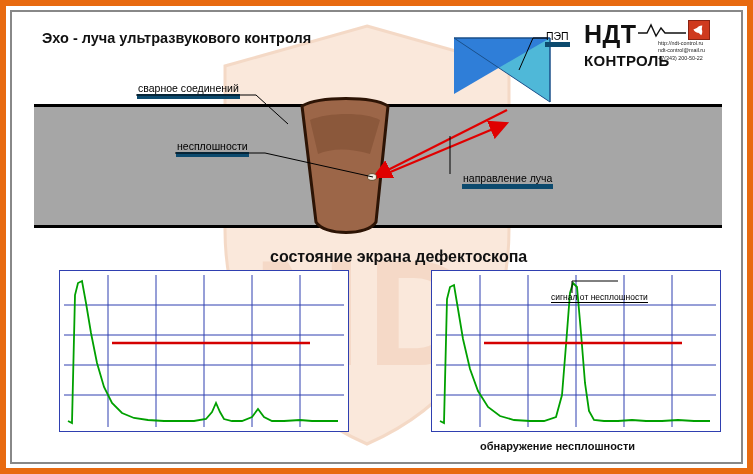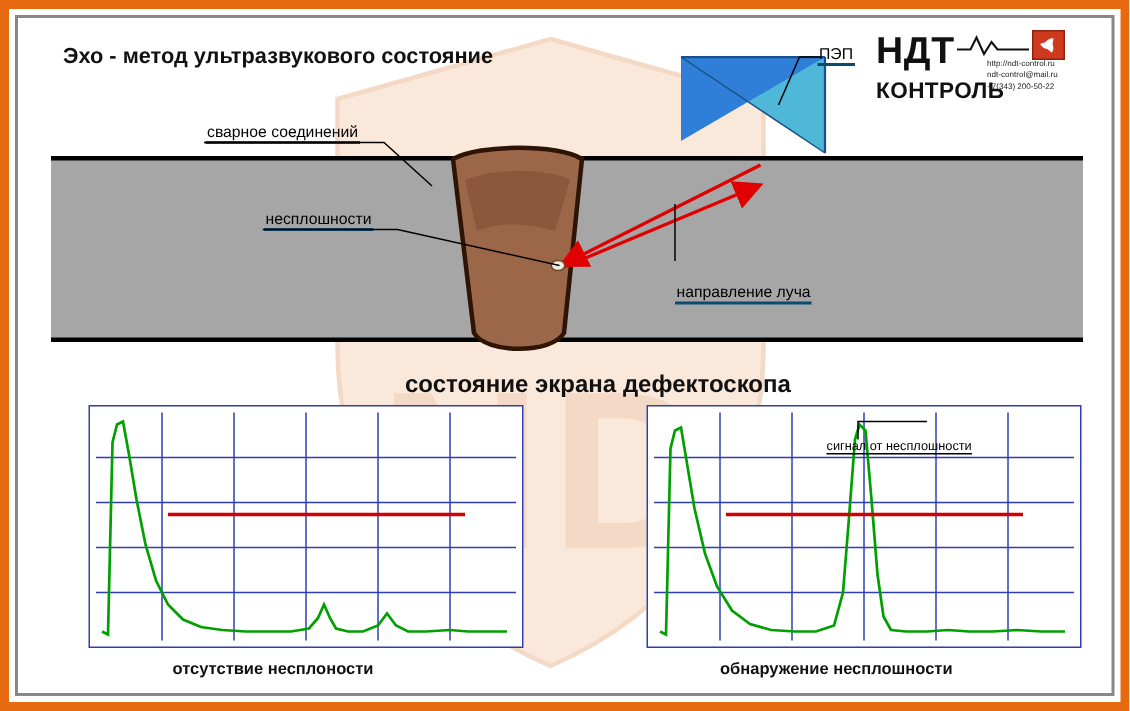--- a/index.html
+++ b/index.html
@@ -91,21 +91,21 @@
   
   .callout {
     position: absolute;
     font-size: 10.5px;
     color: #000000;
     white-space: nowrap;
     background: transparent;
     padding: 0 1px;
   }
   .callout.underline {
-    border-bottom: 2px solid #0c4a6e;
+    border-bottom: 5px solid #0c4a6e;
   }
   .leader {
     position: absolute;
     pointer-events: none;
   }
 
   
   .logo {
     position: absolute;
     left: 572px; top: 8px;
@@ -209,21 +209,21 @@
 
           <circle cx="150" cy="130" r="17"></circle>
           <path d="M150 112 A56 56 0 0 1 198 140 L170 152 A26 26 0 0 0 150 140 Z" transform="rotate(-60 150 130)"></path>
           <path d="M150 112 A56 56 0 0 1 198 140 L170 152 A26 26 0 0 0 150 140 Z" transform="rotate(60 150 130)"></path>
           <path d="M150 112 A56 56 0 0 1 198 140 L170 152 A26 26 0 0 0 150 140 Z" transform="rotate(180 150 130)"></path>
         </g>
         <text x="150" y="345" font-family="'Liberation Sans', sans-serif" font-size="150" font-weight="bold" fill="#edb591" text-anchor="middle" letter-spacing="6">ND</text>
       </g>
     </svg>
 
-    <div class="title">Эхо - метод ультразвукового состояние</div>
+    <div class="title">Эхо - луча ультразвукового контроля</div>
 
     <div class="plate"></div>
 
     <svg class="weld" viewBox="0 0 130 150">
       <path d="M22 16 C40 6 92 6 108 16 L96 132 C88 146 44 146 36 132 Z" fill="#9c6648" stroke="#2d1405" stroke-width="3"></path>
       <path d="M30 30 C48 22 86 22 100 30 L90 64 C70 58 52 58 38 64 Z" fill="#7d4c31" opacity="0.55"></path>
     </svg>
 
     <svg class="probe" viewBox="0 0 120 76">
       <polygon points="2,2 96,2 96,66 2,66" fill="none"></polygon>
@@ -252,21 +252,21 @@
     <div class="callout underline" style="left:125px; top:70px;">сварное соединений</div>
     <svg class="leader" style="left:124px; top:82px; width:160px; height:34px;" viewBox="0 0 160 34">
       <polyline points="0,1 120,1 152,30" fill="none" stroke="#000000" stroke-width="1"></polyline>
     </svg>
 
     <div class="callout underline" style="left:164px; top:128px;">несплошности</div>
     <svg class="leader" style="left:163px; top:140px; width:205px; height:30px;" viewBox="0 0 205 30">
       <polyline points="0,1 90,1 198,25" fill="none" stroke="#000000" stroke-width="1"></polyline>
     </svg>
 
-    <div class="callout underline" style="left:438px; top:160px;margin-top:17px;">направление луча</div>
+    <div class="callout underline" style="left:450px; top:160px;">направление луча</div>
     <svg class="leader" style="left:436px; top:122px; width:30px; height:42px;" viewBox="0 0 30 42">
       <polyline points="2,40 2,2" fill="none" stroke="#000000" stroke-width="1"></polyline>
     </svg>
 
     <div class="callout underline" style="left:533px; top:18px;">ПЭП</div>
     <svg class="leader" style="left:505px; top:24px; width:32px; height:36px;" viewBox="0 0 32 36">
       <polyline points="30,2 16,2 2,34" fill="none" stroke="#000000" stroke-width="1"></polyline>
     </svg>
 
     <div class="logo">
@@ -306,21 +306,20 @@
           <line x1="4" y1="64" x2="284" y2="64"></line>
           <line x1="4" y1="94" x2="284" y2="94"></line>
           <line x1="4" y1="124" x2="284" y2="124"></line>
         </g>
 
         <polyline fill="none" stroke="#00a000" stroke-width="1.8" points="8,150 12,152 15,24 18,12 22,10 26,32 31,62 37,92 44,116 52,132 62,142 74,147 88,149 104,150 120,150 134,150 146,148 152,141 156,132 160,141 164,148 172,150 182,150 192,146 198,138 204,146 212,150 224,150 240,149 252,150 266,150 278,150"></polyline>
 
         <line x1="52" y1="72" x2="250" y2="72" stroke="#d40000" stroke-width="2.4"></line>
       </svg>
     </div>
-    <div class="scope-caption caption-left">отсутствие несплоности</div>
 
     <div class="scope scope-right">
       <svg width="288" height="160" viewBox="0 0 288 160">
         <g stroke="#2f3fb0" stroke-width="1" fill="none">
           <line x1="48" y1="4" x2="48" y2="156"></line>
           <line x1="96" y1="4" x2="96" y2="156"></line>
           <line x1="144" y1="4" x2="144" y2="156"></line>
           <line x1="192" y1="4" x2="192" y2="156"></line>
           <line x1="240" y1="4" x2="240" y2="156"></line>
           <line x1="4" y1="34" x2="284" y2="34"></line>

